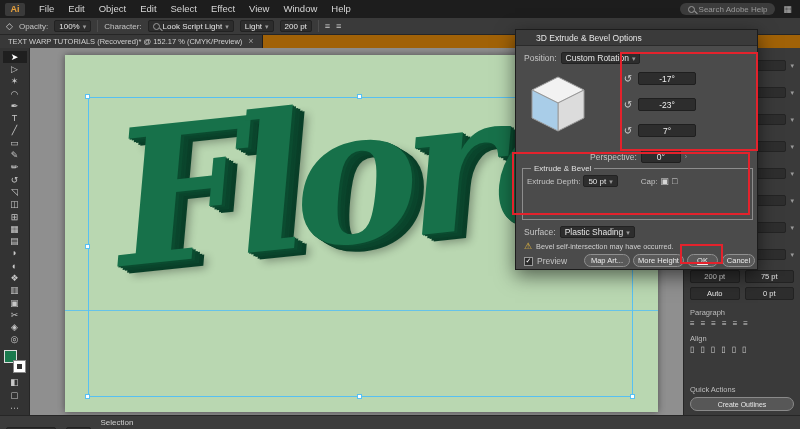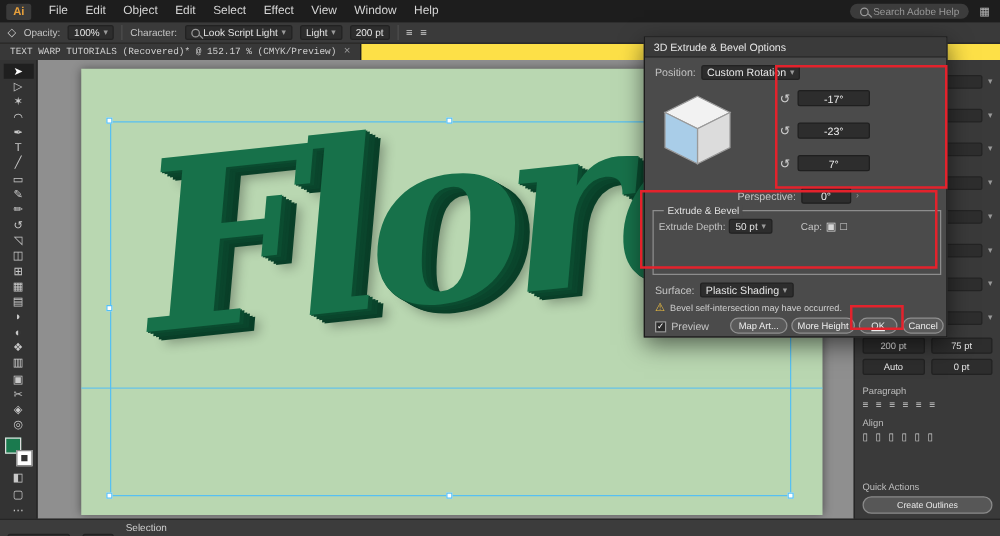--- a/index.html
+++ b/index.html
@@ -26,21 +26,21 @@
   .ob-icon { color:#cfcfcf; font-size:9px; }
   .lbl { color:#c4c4c4; }
   .dd { display:inline-flex; align-items:center; gap:3px; background:#2d2d2d; border:1px solid #222;
         border-radius:2px; height:12px; padding:0 4px; color:#e5e5e5; white-space:nowrap; }
   .chev { font-size:7px; color:#9a9a9a; line-height:1; }
   .sep { width:1px; height:12px; background:#4d4d4d; }
   .fieldbox { background:#2d2d2d; border:1px solid #222; border-radius:2px; height:12px; padding:0 4px;
               display:inline-flex; align-items:center; color:#e8e8e8; white-space:nowrap; }
 
   
-  .tabbar { position:absolute; left:0; top:35px; width:800px; height:13px; background:#fde047; display:flex; z-index:18;font-family:Liberation Mono, monospace; }
+  .tabbar { position:absolute; left:0; top:35px; width:800px; height:13px; background:#a16207; display:flex; z-index:18; }
   .tab { display:flex; align-items:center; gap:6px; background:#383838; color:#cfcfcf; font-size:7.5px;
          padding:0 8px; border-right:1px solid #1e1e1e; }
   .tab-close { color:#9e9e9e; font-size:9px; line-height:1; }
 
   
   .toolbar { position:absolute; left:0; top:48px; width:30px; height:367px; background:#333;
              border-right:1px solid #262626; display:flex; flex-direction:column; align-items:center;
              padding-top:3px; z-index:15; }
   .tool { width:24px; height:13px; display:flex; align-items:center; justify-content:center;
           color:#c8c8c8; font-size:9px; line-height:1; cursor:pointer; }
@@ -85,21 +85,21 @@
   .statusbar { position:absolute; left:0; top:415px; width:800px; height:14px; background:#3c3c3c;
                border-top:1px solid #262626; display:flex; align-items:center; gap:10px; padding:0 6px;
                font-size:8px; color:#d0d0d0; z-index:20; }
   .sb-dd { height:11px;margin-top:20px; }
 
   
   .dialog { position:absolute; left:515px; top:29px; width:243px; height:241px; background:#4b4b4b;
             border:1px solid #1c1c1c; box-shadow:0 6px 18px rgba(0,0,0,.55); z-index:50;
             color:#dcdcdc; font-size:8.5px; }
   .dlg-title { height:16px; line-height:16px; background:#3a3a3a; border-bottom:1px solid #2a2a2a;
-               padding-left:7px; font-size:8.5px; color:#e6e6e6; }
+               padding-left:20px; font-size:8.5px; color:#e6e6e6; }
   .dlg-row { position:absolute; display:flex; align-items:center; gap:4px; }
   .pos-row { left:8px; top:22px;align-items:center; }
   .cube { position:absolute; left:10px; top:42px; }
   .rot-row { left:106px; }
   .rot-icon { color:#cfcfcf; font-size:10px; width:12px; text-align:center; }
   .rot-field { width:58px; height:13px; background:#2d2d2d; border:1px solid #1f1f1f; border-radius:2px;
                display:flex; align-items:center; justify-content:center; font-size:8.5px; color:#eee; }
   .persp-row { left:74px; top:120px; }
   .group { position:absolute; left:6px; top:138px; width:231px; height:52px; border:1px solid #8d8d8d; }
   .group-title { position:absolute; top:-5px; left:8px; background:#4b4b4b; padding:0 3px; font-size:8px; color:#e0e0e0; }

